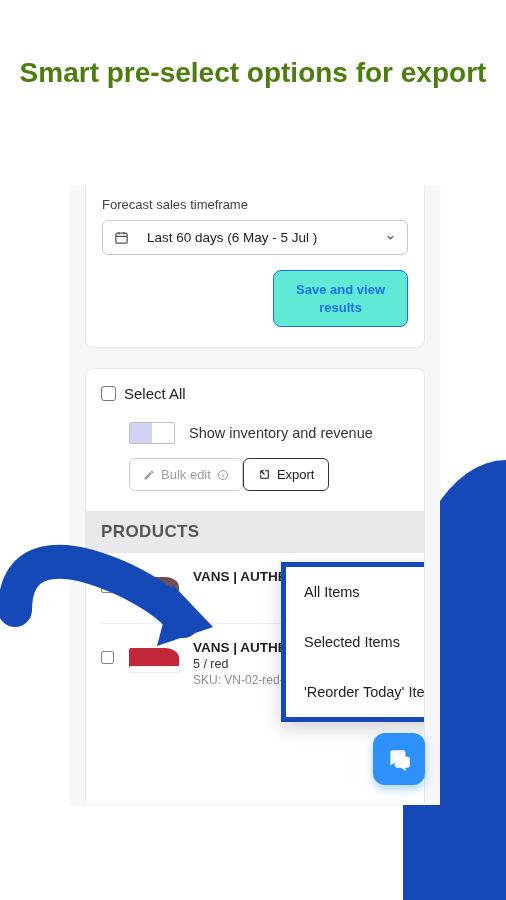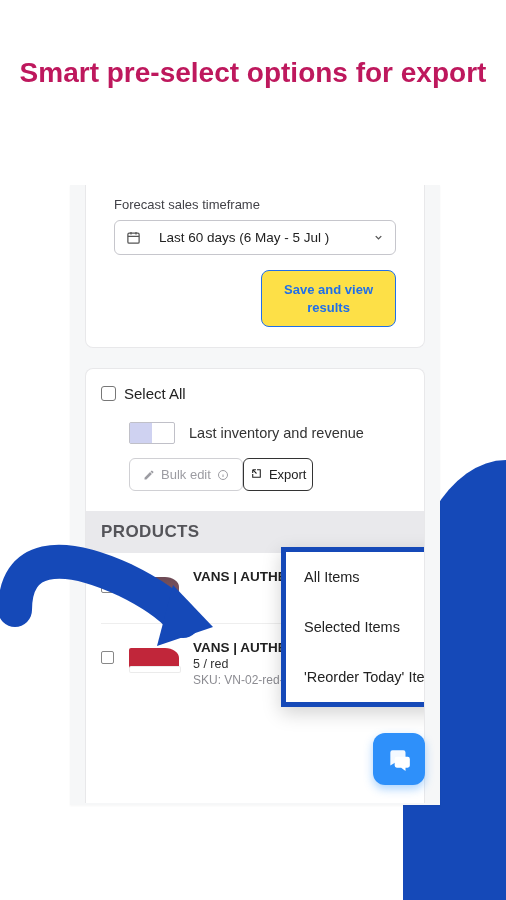--- a/index.html
+++ b/index.html
@@ -8,21 +8,21 @@
       height: 900px;
       background: #ffffff;
       font-family: -apple-system, BlinkMacSystemFont, 'Segoe UI', Arial, sans-serif;
       position: relative;
       overflow: hidden;
     }
     .title {
       text-align: center;
       font-size: 28px;
       font-weight: 800;
-      color: #be185d;
+      color: #4d7c0f;
       padding: 55px 19px 0;
       line-height: 1.25;
     }
     .bg-curve {
       position: absolute;
       bottom: 0;
       right: 0;
       width: 103px;
       height: 440px;
       background: #1549B8;
@@ -35,21 +35,21 @@
       top: 185px;
       width: 370px;
       height: 620px;
       background: #f6f7f8;
       z-index: 1;
       box-shadow: 0 1px 2px rgba(0,0,0,0.04);
     }
     .card-top {
       background: #ffffff;
       margin: 0 15px;
-      padding: 12px 28px 20px;
+      padding: 12px 16px 20px;
       border-radius: 0 0 8px 8px;
       border: 1px solid #e8e8ea;
       border-top: none;
     }
     .label {
       font-size: 13px;
       color: #424248;
       margin-bottom: 8px;
     }
     .date-select {
@@ -77,21 +77,21 @@
       display: inline-block;
       border: 1.5px solid #1F6FEB;
       color: #1F6FEB;
       border-radius: 8px;
       padding: 10px 22px;
       font-size: 13px;
       font-weight: 600;
       text-align: center;
       line-height: 1.35;
       cursor: pointer;
-      background: #fde047;
+      background: #5eead4;
     }
     .card-mid {
       background: #ffffff;
       margin: 20px 15px 0;
       padding: 16px 15px;
       border-radius: 8px 8px 0 0;
       border: 1px solid #e8e8ea;
       border-bottom: none;
       height: 435px;
       position: relative;
@@ -152,24 +152,25 @@
       gap: 6px;
       border: 1px solid #d0d0d4;
       border-radius: 6px;
       padding: 8px 13px;
       font-size: 13px;
       color: #9c9ca2;
       background: #fff;
     }
     .export-btn {
       display: flex;
+      align-items: center;
       gap: 6px;
       border: 1.5px solid #333;
       border-radius: 6px;
-      padding: 8px 6px;
+      padding: 8px 14px;
       font-size: 13px;
       color: #222;
       background: #fff;
     }
     .products-header {
       margin: 20px -17px 0;
       background: #e9e9ec;
       padding: 11px 17px;
       font-size: 17px;
       font-weight: 700;
@@ -226,21 +227,21 @@
       margin-top: 2px;
     }
     .prod-sku {
       font-size: 12px;
       color: #8c8c92;
       margin-top: 2px;
     }
     .dropdown {
       position: absolute;
       left: 195px;
-      top: 178px;
+      top: 193px;
       width: 220px;
       background: #fff;
       border: 5px solid #1549B8;
       z-index: 30;
       box-shadow: 0 6px 18px rgba(0,0,0,0.18);
     }
     .dropdown-item {
       padding: 17px 18px;
       font-size: 14.5px;
       color: #222;
@@ -300,21 +301,21 @@
 
   <div class="card-mid">
     <div class="selectall">
       <span class="chk"></span>
       <span>Select All</span>
     </div>
     <div class="toggle-row">
       <div class="toggle">
           <div class="toggle-knob"></div>
         </div>
-      <span>Last inventory and revenue</span>
+      <span>Show inventory and revenue</span>
     </div>
     <div class="action-row">
       <div class="bulk-btn">
         <svg width="12" height="12" viewBox="0 0 24 24" fill="#9c9ca2">
             <path d="M3 17.25V21h3.75L17.81 9.94l-3.75-3.75L3 17.25zM20.71 7.04a1 1 0 000-1.41l-2.34-2.34a1 1 0 00-1.41 0l-1.83 1.83 3.75 3.75 1.83-1.83z"></path>
           </svg>
         <span>Bulk edit</span>
         <svg width="12" height="12" viewBox="0 0 24 24" fill="none" stroke="#9c9ca2" stroke-width="2">
             <circle cx="12" cy="12" r="9"></circle>
             <path d="M12 8h.01M12 11v5"></path>

